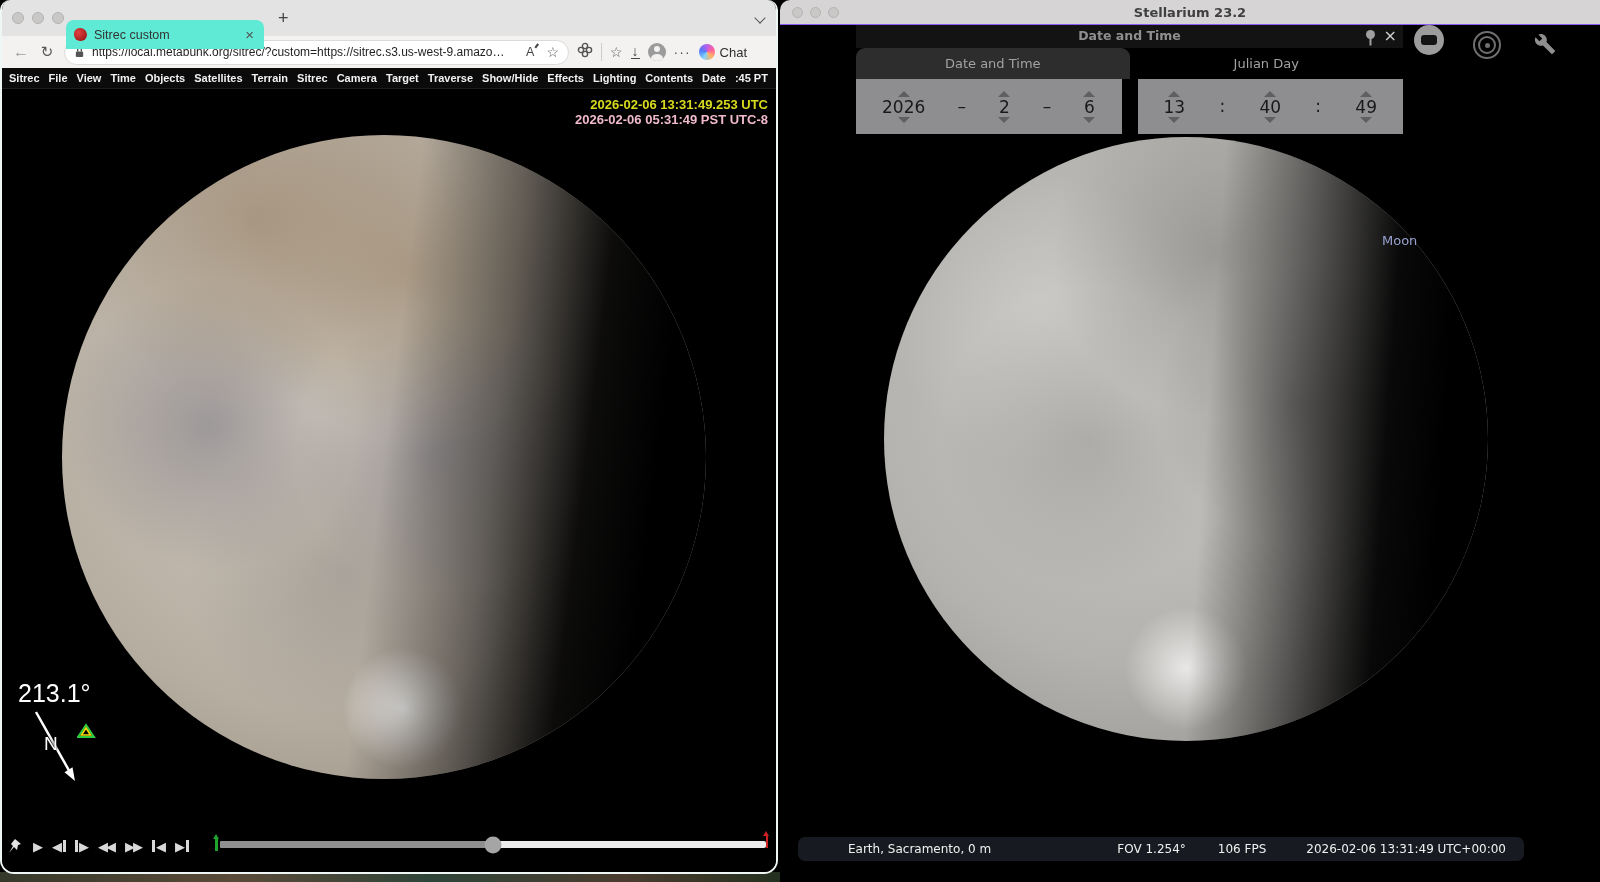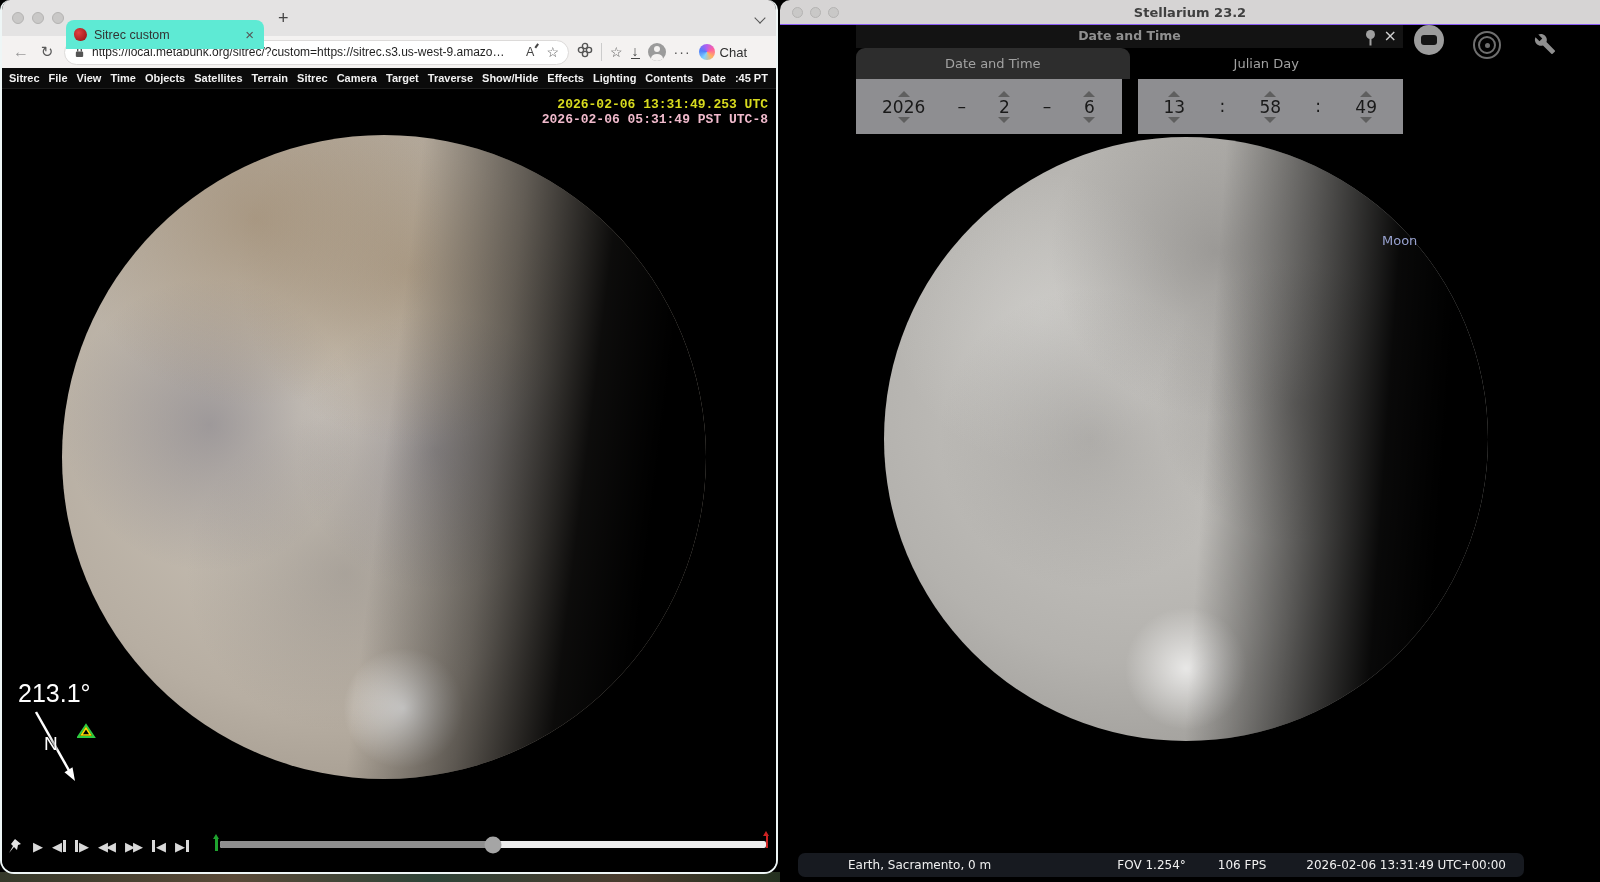--- a/index.html
+++ b/index.html
@@ -59,21 +59,21 @@
       radial-gradient(circle at 53% 89%, rgba(255,255,255,.85), rgba(255,255,255,0) 9%),
       radial-gradient(circle at 30% 13%, rgba(151,128,99,.55), rgba(151,128,99,0) 26%),
       radial-gradient(circle at 54% 21%, rgba(148,126,97,.5), rgba(148,126,97,0) 28%),
       radial-gradient(circle at 23% 45%, rgba(118,116,129,.5), rgba(118,116,129,0) 24%),
       radial-gradient(circle at 58% 49%, rgba(116,114,128,.45), rgba(116,114,128,0) 28%),
       radial-gradient(circle at 44% 68%, rgba(122,118,116,.35), rgba(122,118,116,0) 28%),
       radial-gradient(circle at 40% 44%, #cfc8bd, #b7aea2 55%, #9f968a 80%, #857d70 100%); }
   .moonL::after { content:""; position:absolute; inset:0; border-radius:50%;
     background:linear-gradient(97deg, rgba(0,0,0,0) 50%, rgba(0,0,0,.45) 65%, rgba(0,0,0,.93) 78%, #000 88%); }
 
-  .ts { position:absolute; right:8px; font-size:13px; font-weight:bold; font-family:Liberation Mono, monospace; }
+  .ts { position:absolute; right:8px; font-size:13px; font-weight:bold; font-family:Liberation Sans, sans-serif; }
   .ts-utc { top:8px; }
   .ts-local { top:23px; }
 
   .heading { position:absolute; left:16px; top:590px; font-size:25px; color:#fff; }
   .north-arrow { position:absolute; left:26px; top:617px; }
   .north-label { position:absolute; left:42px; top:644px; font-size:19px; color:#fff; text-shadow:0 0 3px #000; }
   .pyramid-ic { position:absolute; left:75px; top:634px; }
 
   .playbar { position:absolute; left:6px; bottom:16px; display:flex; align-items:center; gap:9px; height:20px; }
   .pb { display:flex; align-items:center; gap:1px; color:#d9d9d9; font-size:13px; line-height:1; }
@@ -133,21 +133,21 @@
   .dt-sep { font-size:17px; color:#191919; padding-bottom:2px; }
   .monitor-ic { left:634px; width:30px; height:30px; border-radius:50%; background:#9c9c9c; position:absolute; }
   .monitor-ic::before { content:""; position:absolute; left:7px; top:10px; width:16px; height:10px;
     border-radius:3px; background:#141414; }
   .target-ic { left:693px; top:6px; width:28px; height:28px; border-radius:50%; border:2px solid #6f6f6f;
     position:absolute; display:flex; align-items:center; justify-content:center; }
   .target-ic::before { content:""; width:14px; height:14px; border-radius:50%; border:2px solid #6f6f6f; position:absolute; }
   .target-ic::after { content:""; width:5px; height:5px; border-radius:50%; background:#6f6f6f; position:absolute; }
   .wrench-ic { left:754px; top:8px; position:absolute; }
 
-  .statusbar { position:absolute; left:18px; bottom:4px; width:726px; height:24px;
+  .statusbar { position:absolute; left:18px; bottom:20px; width:726px; height:24px;
     background:rgba(24,27,33,.96); border-radius:7px; display:flex; align-items:center;
     font-size:12px; color:#f0f0f0;text-align:right; }
   .sb-location { margin-left:50px; }
   .sb-spacer { flex:1; }
   .sb-fov { margin-right:32px; }
   .sb-fps { margin-right:40px; }
   .sb-datetime { margin-right:18px; }
 </style>
 </head>
 <body>
@@ -336,21 +336,21 @@
         </div>
         <div class="dt-panel">
           <span class="spin">
             <span class="spin-up"></span>
             <span class="spin-val">13</span>
             <span class="spin-down"></span>
           </span>
           <span class="dt-sep">:</span>
           <span class="spin">
             <span class="spin-up"></span>
-            <span class="spin-val">58</span>
+            <span class="spin-val">40</span>
             <span class="spin-down"></span>
           </span>
           <span class="dt-sep">:</span>
           <span class="spin">
             <span class="spin-up"></span>
             <span class="spin-val">49</span>
             <span class="spin-down"></span>
           </span>
         </div>
       </div>

